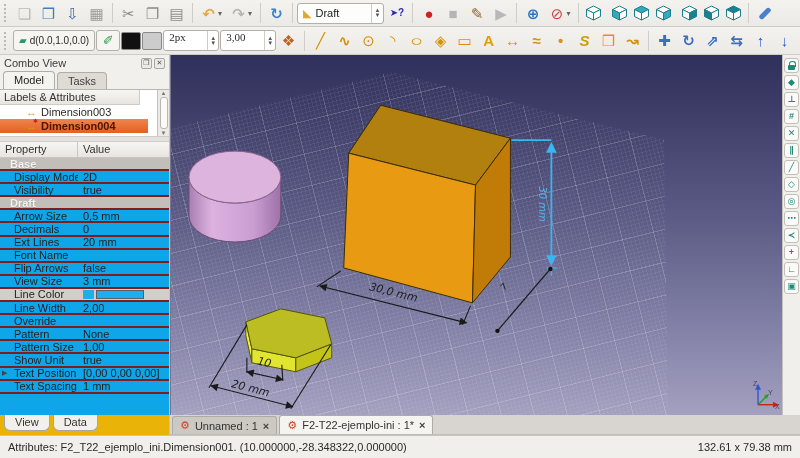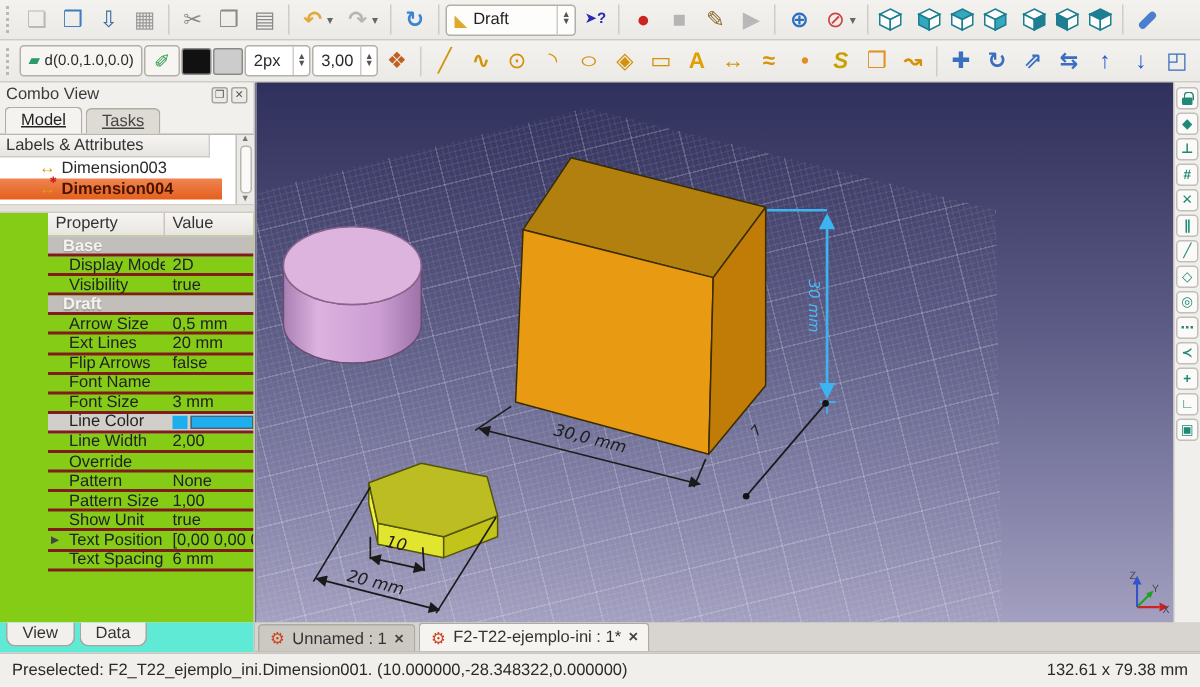--- a/index.html
+++ b/index.html
@@ -23,22 +23,22 @@
   .combo { display:flex; align-items:center; gap:4px; background:#fdfdfc; border:1px solid #b3afa9;
            border-radius:3px; height:21px; padding:0 3px 0 5px; flex:0 0 auto; }
   .combo .wb-label { font-size:11px; color:#222; width:52px; }
   .spincol { display:flex; flex-direction:column; align-items:center; justify-content:center; border-left:1px solid #cfcbc6; padding-left:2px; height:100%; }
   .spincol span { font-size:6px; line-height:5px; color:#555; }
   .labelbtn { display:flex; align-items:center; gap:3px; background:#f7f5f2; border:1px solid #b3afa9;
               border-radius:3px; height:21px; padding:0 5px; font-size:10px; flex:0 0 auto; }
   .btnbox { width:24px; height:21px; background:#f7f5f2; border:1px solid #b3afa9; border-radius:3px;
             display:flex; align-items:center; justify-content:center; font-size:13px; flex:0 0 auto; }
   .swatch { width:20px; height:18px; border:1px solid #8a8a8a; border-radius:2px; flex:0 0 auto; }
-  .spinbox { display:flex; align-items:center; background:#fff; border:1px solid #b3afa9; border-radius:3px;
-             height:21px; padding:0 2px 0 5px; font-size:11px; gap:2px; flex:0 0 auto; }
+  .spinbox { display:flex; background:#fff; border:1px solid #b3afa9; border-radius:3px;
+             height:21px; padding:0 2px 0 5px; font-size:11px; gap:14px; flex:0 0 auto;font-family:Liberation Serif, serif; }
   .spinbox .val { min-width:24px; }
   .capsule-wrap { width:23px; height:22px; display:flex; align-items:center; justify-content:center; flex:0 0 auto; }
   .capsule { width:14px; height:5px; border-radius:3px; transform:rotate(-45deg); }
   .cubebtn { width:21px; height:22px; display:flex; align-items:center; justify-content:center; flex:0 0 auto; }
 
   
   .left-panel { position:absolute; left:0; top:55px; width:170px; height:380px; background:#f2f0ec;
                 display:flex; flex-direction:column; border-right:1px solid #c5c1bc;justify-content:center; }
   .viewport { position:absolute; left:170px; top:55px; width:612px; height:360px; overflow:hidden;
               background:linear-gradient(#30305c 0%, #3d3d68 15%, #5b5b85 45%, #8886ab 80%, #a3a0c0 100%);
@@ -61,47 +61,47 @@
   .lockglyph::before { content:""; position:absolute; left:1px; top:-4px; width:5px; height:5px;
                        border:1.5px solid #1e8a74; border-bottom:none; border-radius:3px 3px 0 0; }
 
   
   .panel-title { height:16px; display:flex; align-items:center; padding:0 4px; color:#3a3a3a; }
   .panel-title .t { flex:1; }
   .wbtn { width:11px; height:11px; border:1px solid #aaa6a0; border-radius:2px; background:#eceae6;
           font-size:7px; display:flex; align-items:center; justify-content:center; color:#555; margin-left:2px; }
   .panel-tabs { height:19px; display:flex; align-items:flex-end; padding-left:3px; border-bottom:1px solid #b9b5b0; }
   .ptab { padding:2px 10px 2px; border:1px solid #b0aca6; border-bottom:none; border-radius:4px 4px 0 0;
-          background:#dedad4; margin-right:2px; color:#444;text-decoration:underline; }
+          background:#dedad4; margin-right:2px; color:#444; }
   .ptab.active { background:#f5f3ef; height:18px; color:#222; }
   .tree-wrap { position:relative; height:47px; background:#fff; border-bottom:1px solid #cfcbc6; }
   .tree-header { height:15px; background:linear-gradient(#f7f5f2,#e8e5e1); border-bottom:1px solid #cfcbc6;
                  padding-left:4px; display:flex; align-items:center; color:#333; width:140px; border-right:1px solid #cfcbc6; }
   .tree-item { height:14px; display:flex; align-items:center; padding-left:26px; gap:4px; width:148px; }
   .tree-item .ticon { color:#d8a012; font-weight:bold; font-size:11px; position:relative; }
   .tree-item .badge { position:absolute; font-size:6px; color:#cc2222; left:7px; top:-3px; }
   .tree-item.sel { background:linear-gradient(#ef8450,#e4601e); color:#4a1500; font-weight:bold; }
   .vscroll { position:absolute; right:0; top:0; width:12px; height:46px; background:#eceae6; border-left:1px solid #c5c1bc;
              display:flex; flex-direction:column; align-items:center; justify-content:space-between; font-size:6px; color:#777; }
   .vthumb { width:8px; flex:1; margin:1px 0; background:#fbfaf8; border:1px solid #b9b5b0; border-radius:3px; }
   .splitter { height:5px; background:#e5e2dd; border-bottom:1px solid #cfcbc6; }
 
-  .prop-table { flex:1; background:#84cc16; display:flex; flex-direction:column; overflow:hidden;padding-left:32px; }
+  .prop-table { flex:1; background:#0ea5e9; display:flex; flex-direction:column; overflow:hidden; }
   .prop-head { display:flex; height:16px; background:linear-gradient(#f7f5f2,#e8e5e1); border-bottom:1px solid #c9c5c0; }
   .prop-head div { padding:1px 0 0 5px; color:#333; }
   .ph-name { width:78px; border-right:1px solid #c9c5c0; }
   .prow { display:flex; height:13.1px; align-items:center; border-bottom:2px solid #7f1d1d; }
   .prow .nm { width:78px; padding-left:14px; color:#222; position:relative; white-space:nowrap; overflow:hidden; }
   .prow .vl { flex:1; padding-left:5px; color:#222; white-space:nowrap; overflow:hidden; display:flex; align-items:center; gap:2px; }
   .prow.group { background:#c2bfba; }
   .prow.group .nm { width:auto; padding-left:10px; color:#f5f3ef; font-weight:bold; text-shadow:0 1px 1px #9a9792; }
   .prow.sel { background:#d2cfca; }
   .exp { position:absolute; left:2px; top:2px; font-size:7px; color:#444; }
   .csw1 { width:11px; height:9px; } .csw2 { width:48px; height:9px; border:1px solid #55606a; }
-  .panel-bottomtabs { height:20px; display:flex; align-items:flex-start; padding-left:4px; background:#5eead4; }
+  .panel-bottomtabs { height:20px; display:flex; align-items:flex-start; padding-left:4px; background:#eab308; }
   .btab { padding:1px 10px 2px; border:1px solid #a9a5a0; border-top:none; border-radius:0 0 6px 6px;
           background:#f2f0ec; margin-right:3px; color:#333; }
 
   
   .doc-tabs { position:absolute; left:170px; top:415px; width:630px; height:20px; background:#d8d4cf;
               border-bottom:1px solid #c0bcb6; display:flex; align-items:flex-end; padding-left:2px; gap:2px; }
   .dtab { display:flex; align-items:center; gap:5px; height:18px; padding:0 7px; border:1px solid #aeaaa4;
           border-bottom:none; border-radius:3px 3px 0 0; background:#ccc8c2; color:#333; }
   .dtab.active { background:#f6f4f1; height:19px; }
   .dtab .gear { color:#cc4422; font-size:11px; }
@@ -308,33 +308,37 @@
             <span class="vl">true</span>
           </div>
           <div class="prow group">
             <span class="nm">Draft</span>
           </div>
           <div class="prow">
             <span class="nm">Arrow Size</span>
             <span class="vl">0,5 mm</span>
           </div>
           <div class="prow">
+            <span class="nm">Decimals</span>
+            <span class="vl">0</span>
+          </div>
+          <div class="prow">
             <span class="nm">Ext Lines</span>
             <span class="vl">20 mm</span>
           </div>
           <div class="prow">
+            <span class="nm">Font Name</span>
+            <span class="vl"></span>
+          </div>
+          <div class="prow">
             <span class="nm">Flip Arrows</span>
             <span class="vl">false</span>
           </div>
           <div class="prow">
-            <span class="nm">Font Name</span>
-            <span class="vl"></span>
-          </div>
-          <div class="prow">
-            <span class="nm">Font Size</span>
+            <span class="nm">View Size</span>
             <span class="vl">3 mm</span>
           </div>
           <div class="prow sel">
             <span class="nm">Line Color</span>
             <span class="vl">
               <span class="csw1" style="background: rgb(28, 174, 239);"></span>
               <span class="csw2" style="background: rgb(28, 174, 239);"></span>
             </span>
           </div>
           <div class="prow">
@@ -356,21 +360,21 @@
           <div class="prow">
             <span class="nm">Show Unit</span>
             <span class="vl">true</span>
           </div>
           <div class="prow">
             <span class="nm">Text Position<span class="exp">▶</span></span>
             <span class="vl">[0,00 0,00 0,00]</span>
           </div>
           <div class="prow">
             <span class="nm">Text Spacing</span>
-            <span class="vl">6 mm</span>
+            <span class="vl">1 mm</span>
           </div>
         </div>
     </div>
     <div class="panel-bottomtabs" id="bottomTabs">
         <span class="btab active">View</span>
         <span class="btab">Data</span>
       </div>
   </div>
 
   <div class="viewport">
@@ -485,16 +489,16 @@
         <span class="x">×</span>
       </span>
       <span class="dtab active">
         <span class="gear">⚙</span>
         <span>F2-T22-ejemplo-ini : 1*</span>
         <span class="x">×</span>
       </span>
     </div>
 
   <div class="statusbar">
-    <span class="sl">Preselected: F2_T22_ejemplo_ini.Dimension001. (10.000000,-28.348322,0.000000)</span>
+    <span class="sl">Attributes: F2_T22_ejemplo_ini.Dimension001. (10.000000,-28.348322,0.000000)</span>
     <span class="sr">132.61 x 79.38 mm</span>
   </div>
 </div>
 
 </body></html>

